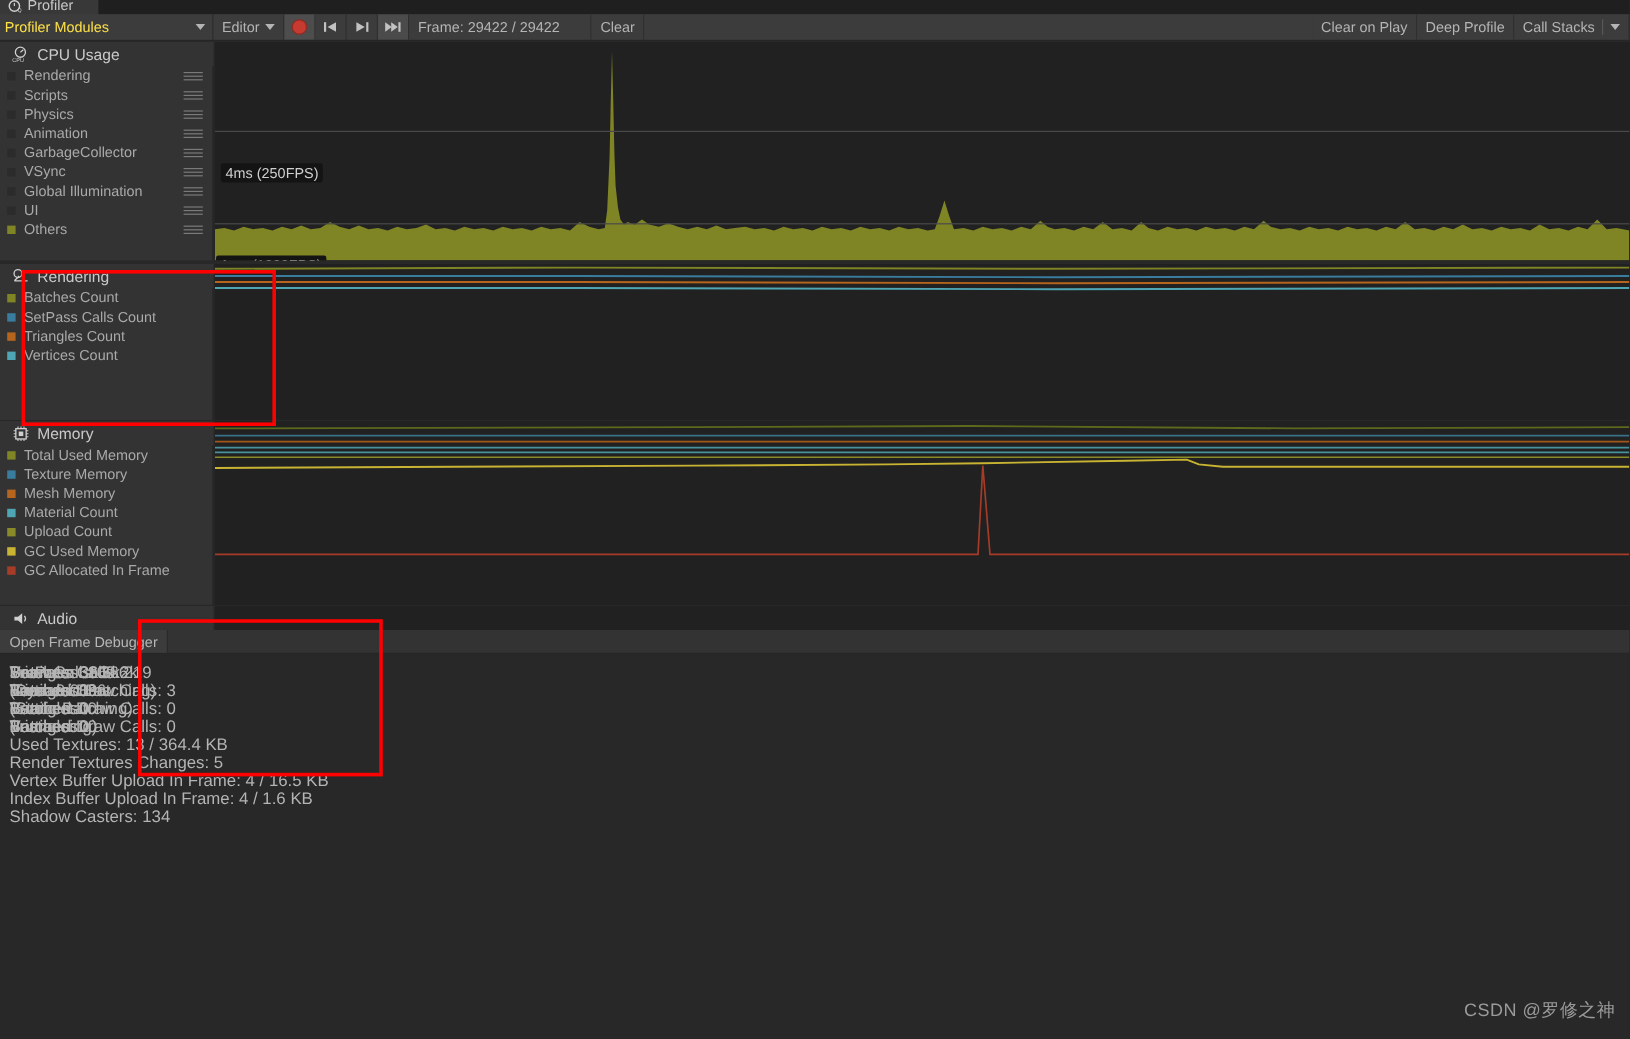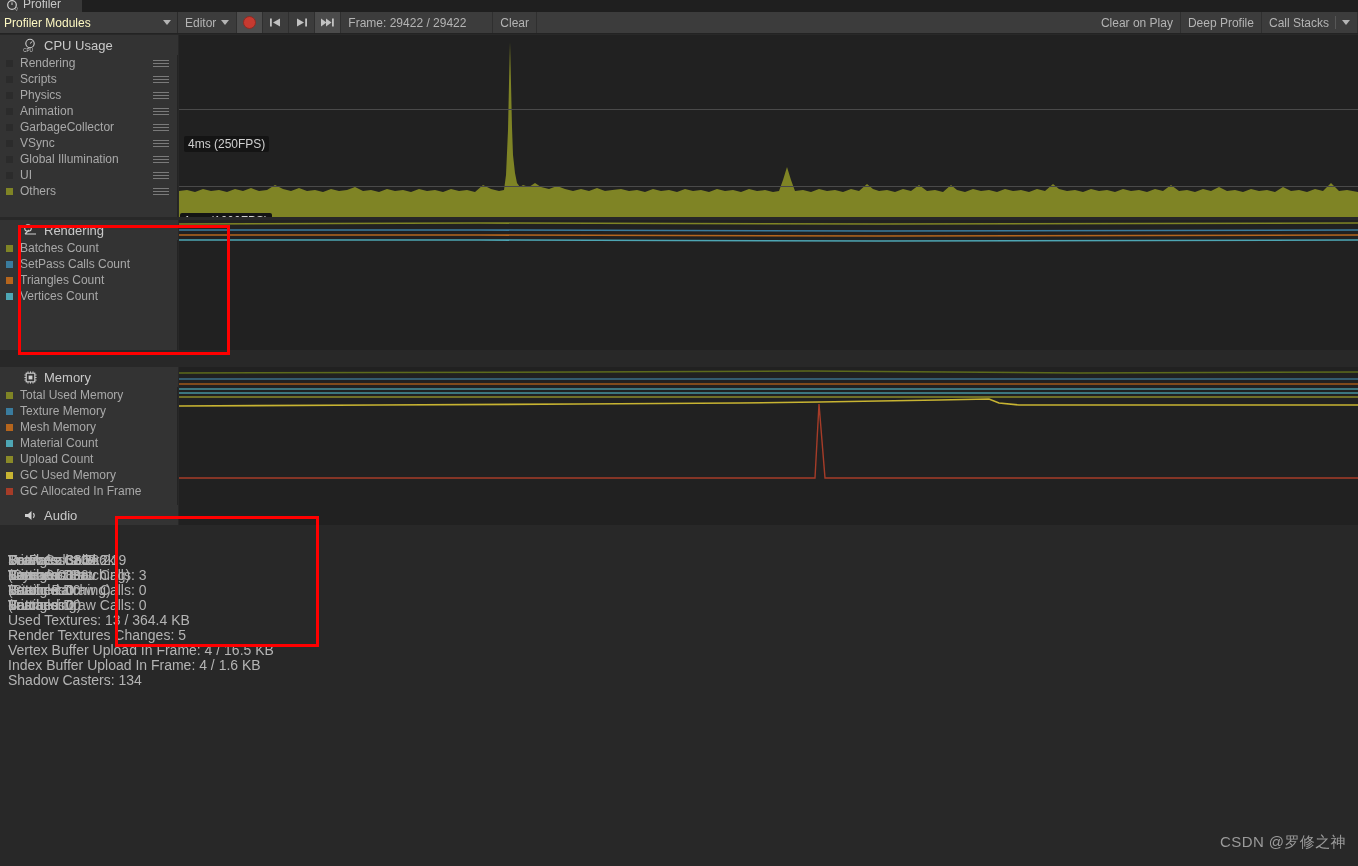--- a/index.html
+++ b/index.html
@@ -27,21 +27,21 @@
 
   
   .toolbar {
     position: absolute; top: 12px; left: 0; width: 1358px; height: 22px;
     background: #3c3c3c; border-bottom: 1px solid #232323;
     display: flex; align-items: stretch;
   }
   .tb-dropdown {
     width: 178px; background: #3c3c3c; border-right: 1px solid #2a2a2a;
     display: flex; align-items: center; justify-content: space-between;
-    padding: 0 6px 0 4px; color: #fef9c3; font-size: 12px;
+    padding: 0 6px 0 4px; color: #fde047; font-size: 12px;
   }
   .tb-item {
     display: flex; align-items: center; padding: 0 7px;
     color: #b4b4b4; font-size: 12px; border-right: 1px solid #2f2f2f;
     background: #3c3c3c; white-space: nowrap;
   }
   .tb-btn {
     width: 26px; display:flex; align-items:center; justify-content:center;
     background:#3c3c3c; border-right: 1px solid #2f2f2f;
   }
@@ -56,21 +56,21 @@
   }
   .caret { width:0;height:0;border-left:4px solid transparent;border-right:4px solid transparent;border-top:5px solid #b4b4b4; }
   .tb-frame { min-width: 152px; }
   .tb-spacer { flex: 1; background:#3c3c3c; }
   .glyph { fill:#c2c2c2; }
 
   
   .module { position: absolute; left: 0; width: 1358px; }
   .mod-head {
     height: 20px; display:flex; align-items:center; gap:6px;
-    padding-left:23px; background:#333333; color:#c9c9c9;
+    padding-left:10px; background:#333333; color:#c9c9c9;
     font-size: 13px; width: 178px;
   }
   .mod-head .m-ico { width:15px;height:15px;display:inline-block; }
   .mod-left {
     position:absolute; left:0; top:0; width:178px;
     background:#333333; border-right:1px solid #242424; height:100%;
   }
   .mod-graph {
     position:absolute; left:179px; top:0; right:0; height:100%;
     background:#212121; overflow:hidden;
@@ -388,21 +388,21 @@
     <div class="mod-graph">
       <svg class="series" width="1179" height="130" viewBox="0 0 1179 130" preserveAspectRatio="none">
         <path fill="none" stroke="#7f8425" stroke-width="1.6" d="M0,4 L300,3 L700,4 L1179,3"></path>
         <path fill="none" stroke="#3a7c9e" stroke-width="1.6" d="M0,10 L300,10 L700,11 L1179,10"></path>
         <path fill="none" stroke="#b5651d" stroke-width="1.6" d="M0,15 L300,15 L700,16 L1179,15"></path>
         <path fill="none" stroke="#4ea6b4" stroke-width="1.6" d="M0,20 L300,20 L700,21 L1179,20"></path>
       </svg>
     </div>
   </div>
 
-  <div class="module" style="top:367px; height:153px;text-decoration:underline;">
+  <div class="module" style="top:351px; height:153px;text-decoration:underline;">
     <div class="mod-left">
       <div class="mod-head">
         <span class="m-ico">
           <svg width="15" height="15" viewBox="0 0 15 15">
             <rect x="3.2" y="3.2" width="8.6" height="8.6" fill="none" stroke="#cfcfcf" stroke-width="1.1"></rect>
             <rect x="5.6" y="5.6" width="3.8" height="3.8" fill="#cfcfcf"></rect>
             <path d="M5 3.2 L5 1.4 M7.5 3.2 L7.5 1.4 M10 3.2 L10 1.4 M5 11.8 L5 13.6 M7.5 11.8 L7.5 13.6 M10 11.8 L10 13.6 M3.2 5 L1.4 5 M3.2 7.5 L1.4 7.5 M3.2 10 L1.4 10 M11.8 5 L13.6 5 M11.8 7.5 L13.6 7.5 M11.8 10 L13.6 10" stroke="#cfcfcf" stroke-width="0.9"></path>
           </svg>
         </span>
         <span>Memory</span>
@@ -474,20 +474,25 @@
             <path d="M2 6 L5 6 L8.5 3 L8.5 12 L5 9 L2 9 Z" fill="#cfcfcf"></path>
             <path d="M10.3 5.2 A3.6 3.6 0 0 1 10.3 9.8" fill="none" stroke="#cfcfcf" stroke-width="1.1"></path>
           </svg>
         </span>
         <span>Audio</span>
       </div>
     </div>
     <div class="mod-graph"></div>
   </div>
 
+  <div class="statsbar" style="top:525px;">
+    <div class="ofd-btn">
+      <span>Open Frame Debugger</span>
+    </div>
+  </div>
 
   <div class="stats-area" style="top:546px; height:180px;">
     <div class="stats-grid">
 
       <div class="s-line" style="position:relative">
         <span class="s-col" style="left:0">SetPass Calls: 219</span>
         <span class="s-col" style="left:142">Draw Calls: 366</span>
         <span class="s-col" style="left:285">Batches: 366</span>
         <span class="s-col" style="left:383">Triangles: 109.2k</span>
         <span class="s-col" style="left:528">Vertices: 68.5k</span>

